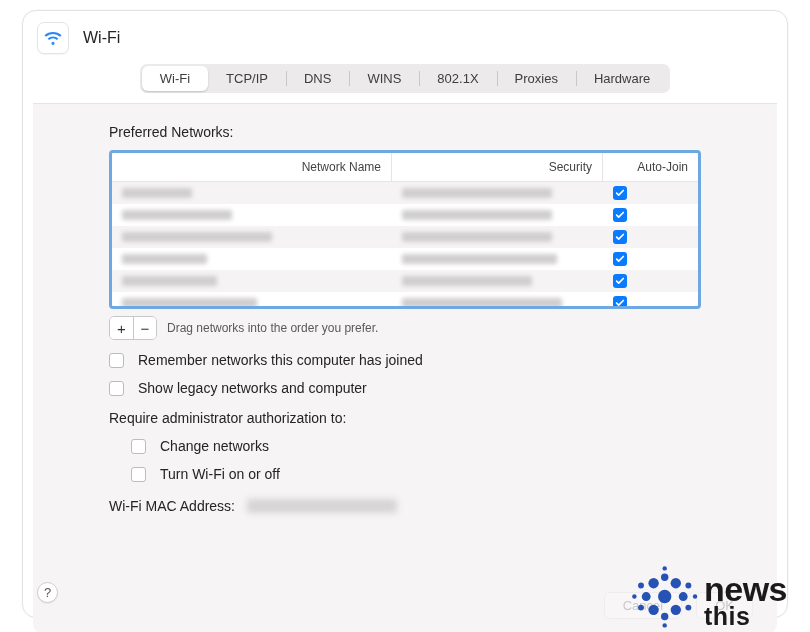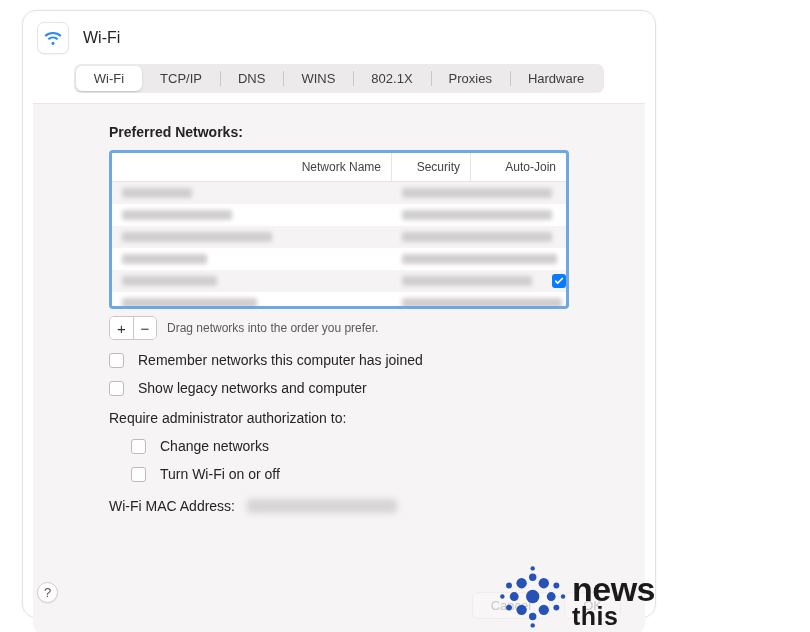--- a/index.html
+++ b/index.html
@@ -6,21 +6,21 @@
   html, body { margin:0; padding:0; }
   body {
     width:810px; height:632px;
     background:#fff;
     font-family: -apple-system, "Helvetica Neue", Arial, sans-serif;
     font-size:13px;
     color:#242424;
     position:relative;
   }
   .window {
-    position:absolute; left:22px; top:10px; width:634px; height:608px;
+    position:absolute; left:22px; top:10px; width:766px; height:608px;
     background:#fff;
     border-radius:14px;
     border:1px solid #e3e3e3;
     box-shadow:0 0 0 1px rgba(0,0,0,.02);
   }
   .titlebar {
     display:flex; align-items:center; gap:14px;
     padding:11px 18px 4px 14px;
   }
   .wifi-glyph {
@@ -64,21 +64,21 @@
   .panel {
     margin:10px 10px 0 10px;
     border-top:1px solid #e7e5e5;
     background:#f6f4f4;
     border-radius:0 0 12px 12px;
     padding:20px 76px 18px 76px;
     height:532px;
     position:relative;
   }
 
-  .label { font-size:14px; margin-bottom:10px;font-weight:bold; }
+  .label { font-size:14px; margin-bottom:10px; }
 
   .table-wrap{
     border:3px solid #6ea8e3;
     border-radius:4px;
     background:#fff;
     overflow:hidden;
   }
   .thead{display:flex;font-size:12px;color:#444;text-align:right;}
   .thead .th{
     padding:7px 10px; border-right:1px solid #e6e4e4;border-bottom:1px solid #e6e4e4;position:relative;

